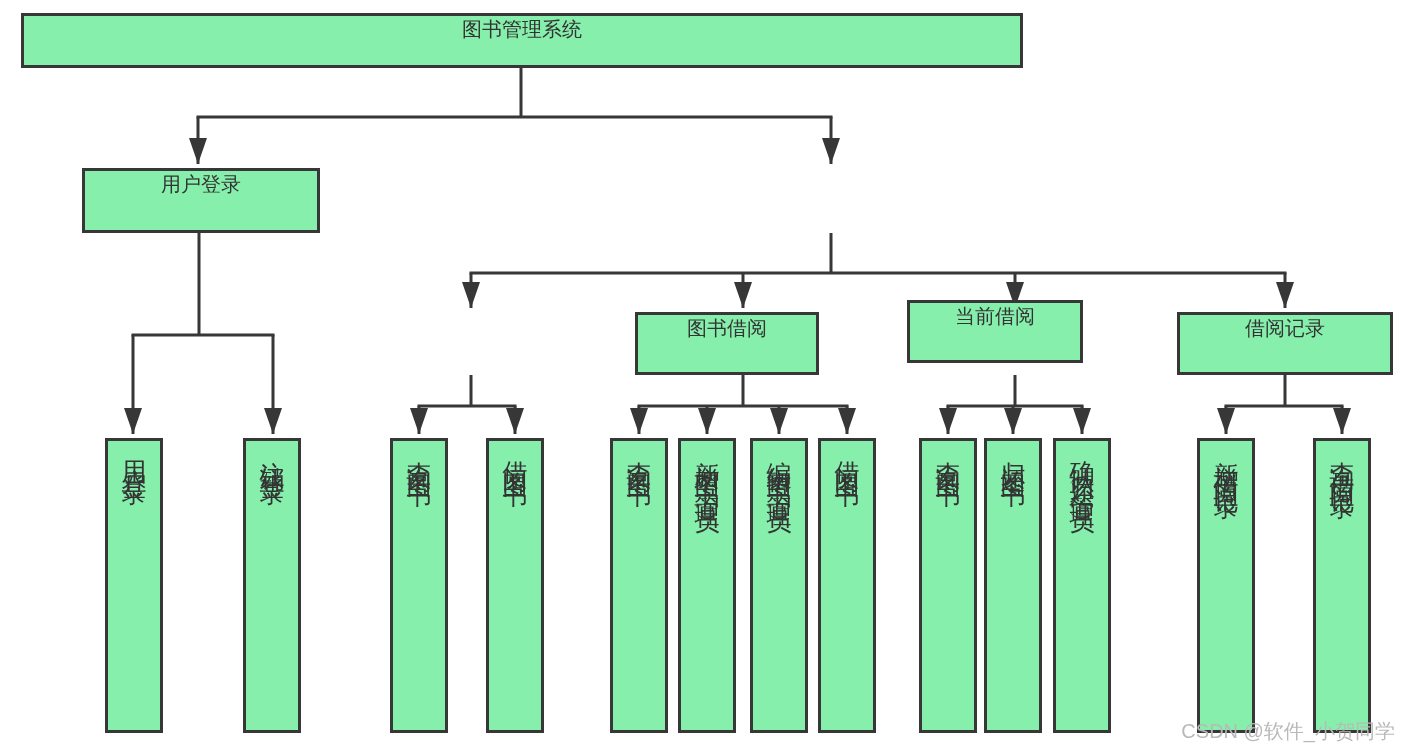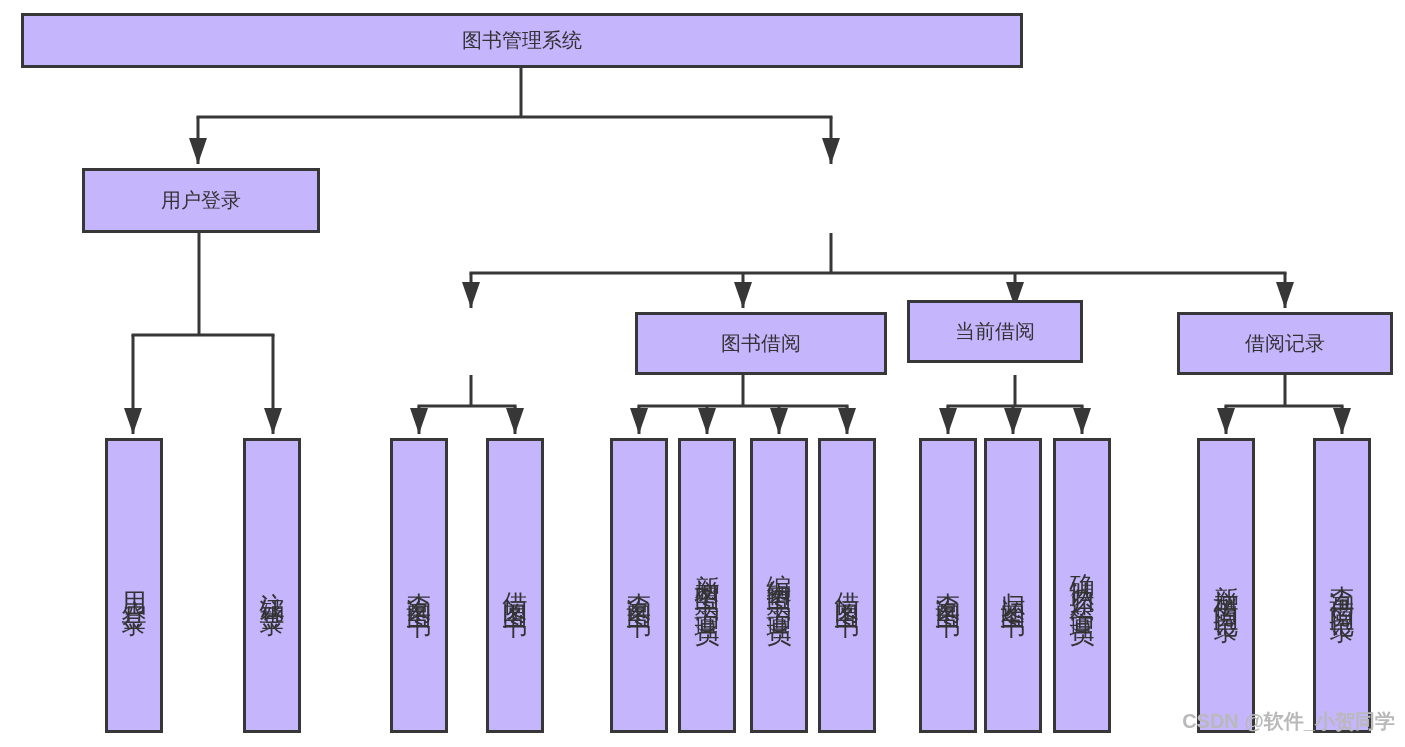--- a/index.html
+++ b/index.html
@@ -12,49 +12,47 @@
     overflow: hidden;
   }
   .connector-layer {
     position: absolute;
     left: 0; top: 0;
     z-index: 0;
   }
   .node, .leaf {
     position: absolute;
     box-sizing: border-box;
-    background: #c4b5fd;
+    background: #86efac;
     border: 3px solid #373737;
     display: flex;
-    align-items: center;
     justify-content: center;
     z-index: 1;
   }
   .node span {
     font-size: 20px;
     color: #333333;
     white-space: nowrap;
   }
   .leaf span {
     writing-mode: vertical-rl;
     text-orientation: mixed;
     font-size: 25px;
     letter-spacing: 7px;
     line-height: 1;
     color: #333333;
   }
   .watermark {
     position: absolute;
     right: 10px;
-    bottom: 12px;
+    bottom: 2px;
     font-size: 20px;
     color: #b9b9b9;
     z-index: 2;
     white-space: nowrap;
-    font-weight: bold;
   }
 </style>
 </head>
 <body>
 
 <div class="stage">
 
   <svg class="connector-layer" width="1405" height="747" viewBox="0 0 1405 747">
     <defs>
       <marker id="ah" markerUnits="userSpaceOnUse" markerWidth="30" markerHeight="22" refX="26" refY="11" orient="auto">
@@ -106,21 +104,21 @@
   </svg>
 
   <div class="node" style="left:21px; top:13px; width:1002px; height:55px;">
     <span>图书管理系统</span>
   </div>
 
   <div class="node" style="left:82px; top:168px; width:238px; height:65px;">
     <span>用户登录</span>
   </div>
 
-  <div class="node" style="left:635px; top:312px; width:252px; height:63px;">
+  <div class="node" style="left:635px; top:312px; width:184px; height:63px;">
     <span>图书借阅</span>
   </div>
   <div class="node" style="left:907px; top:300px; width:176px; height:63px;">
     <span>当前借阅</span>
   </div>
   <div class="node" style="left:1177px; top:312px; width:216px; height:63px;">
     <span>借阅记录</span>
   </div>
 
   <div class="leaf" style="left:105px; top:438px; width:58px; height:295px;">

